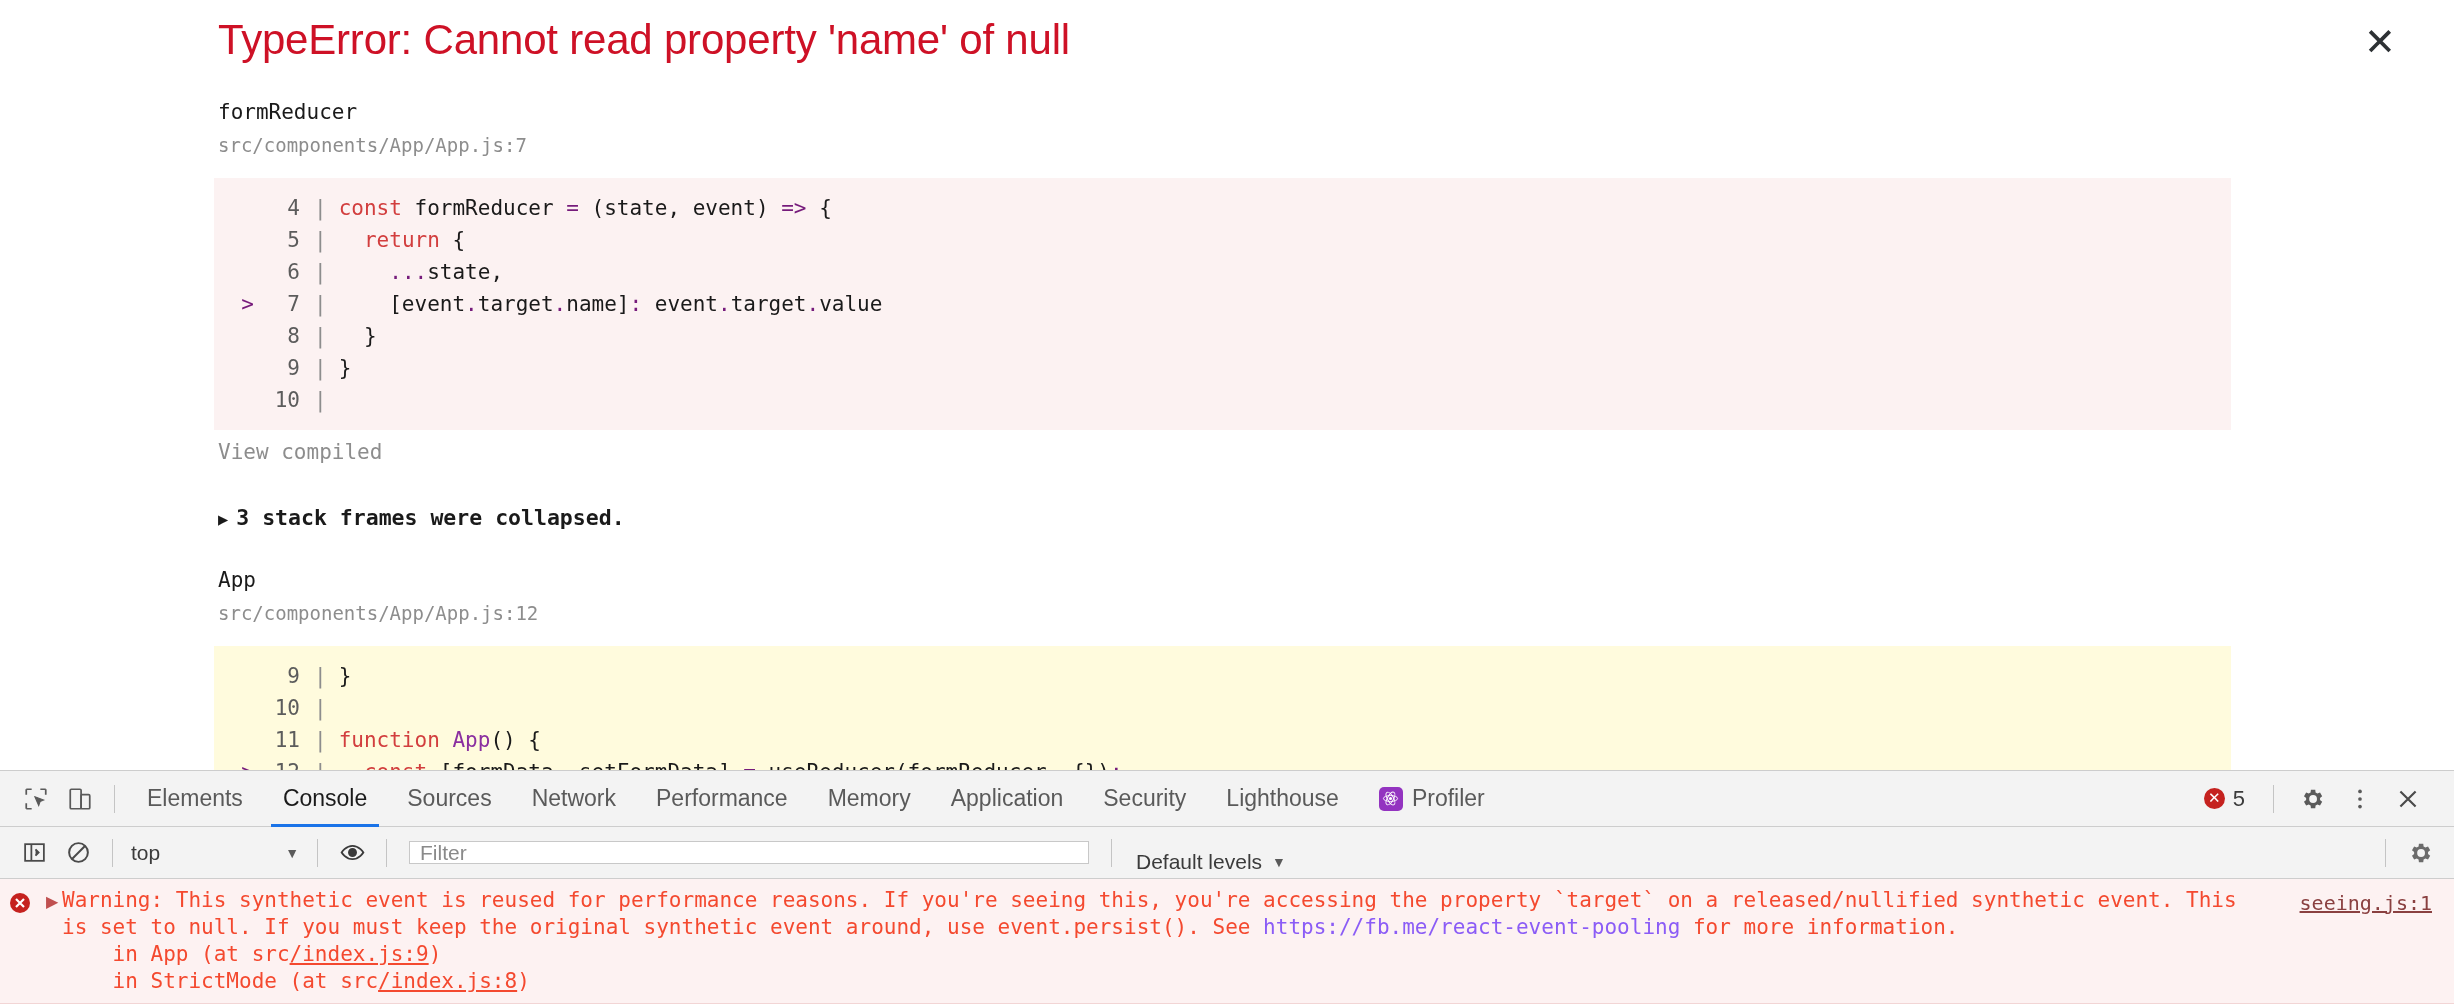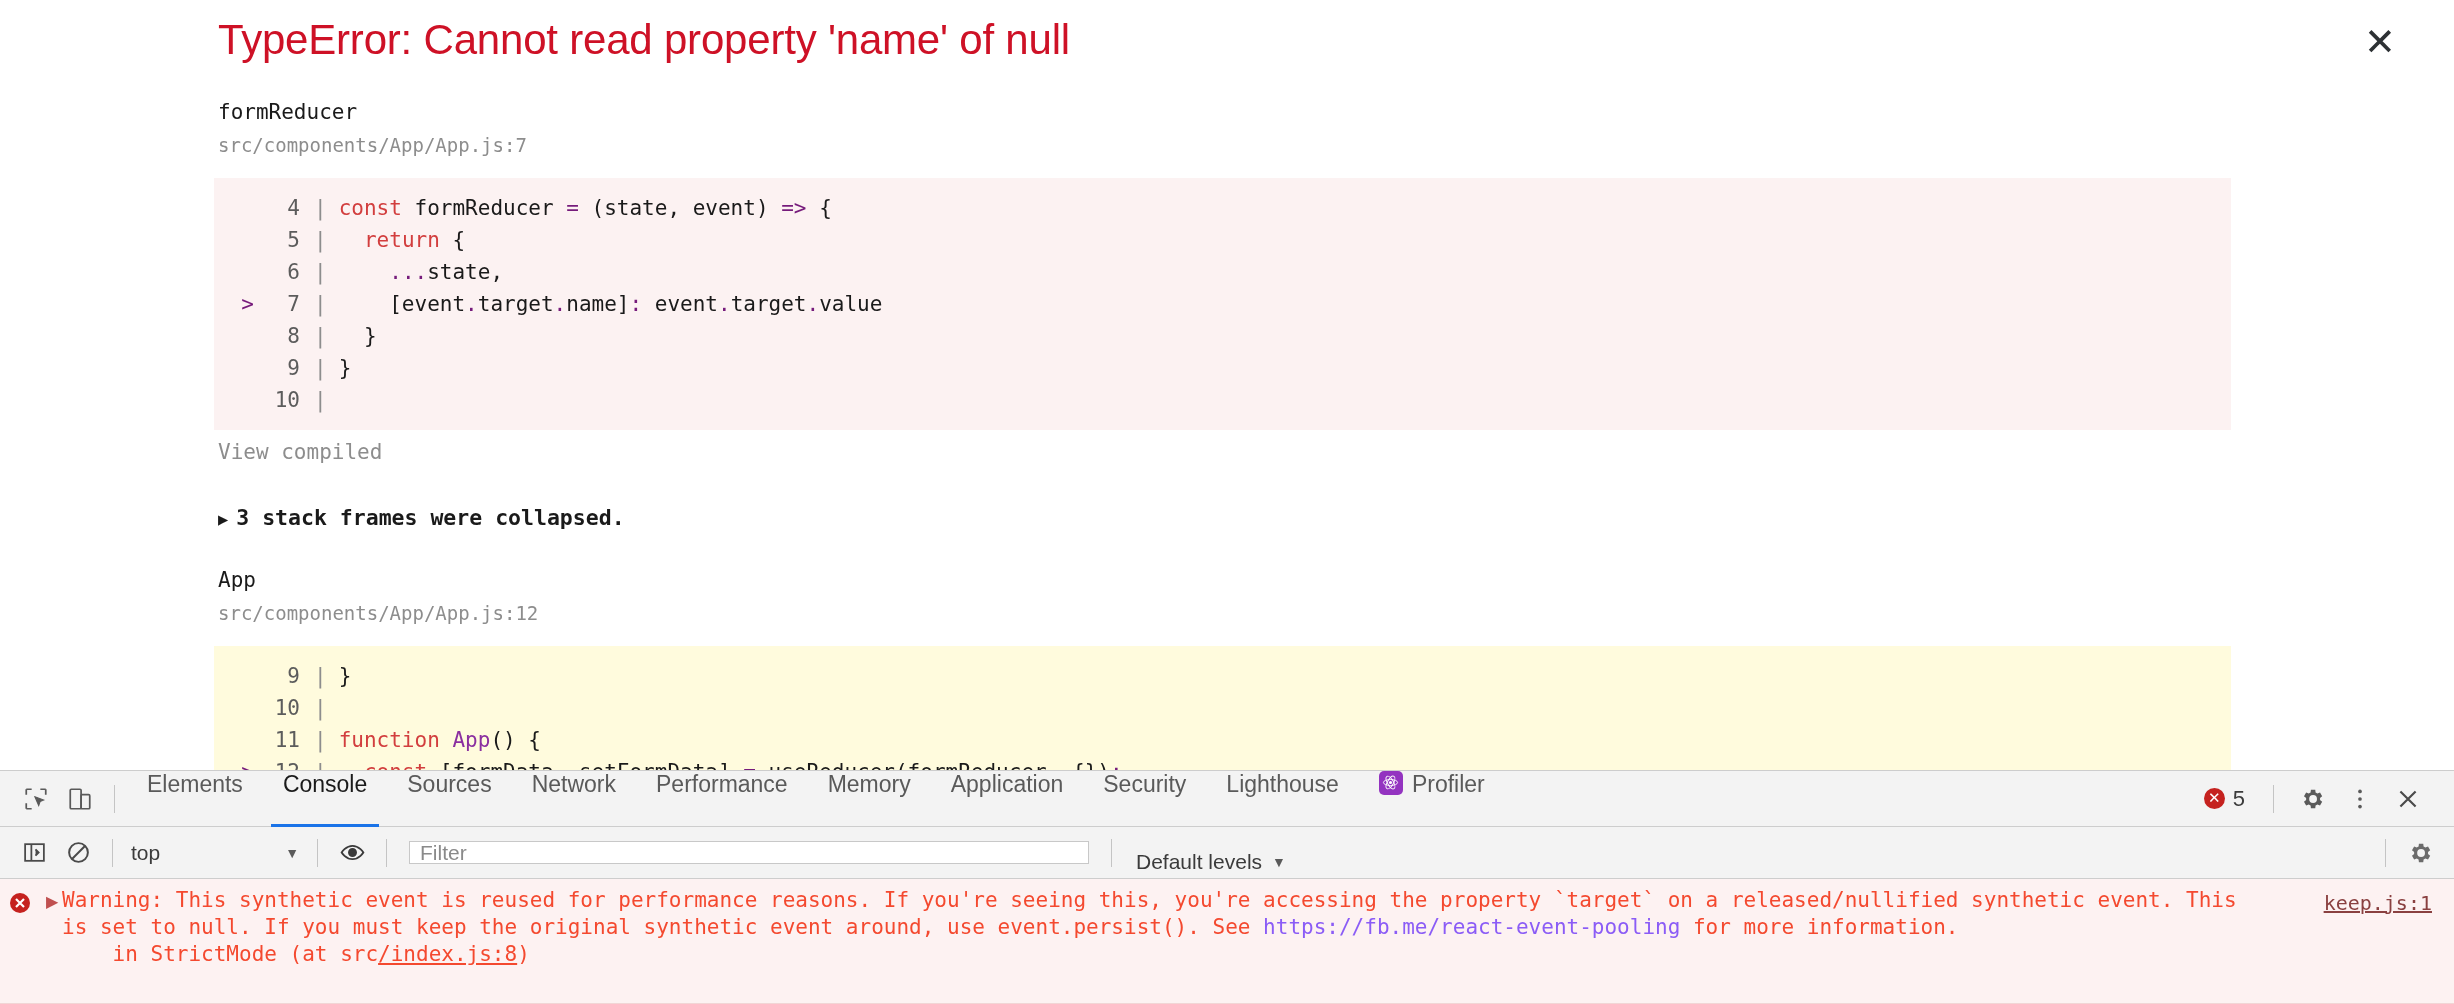--- a/index.html
+++ b/index.html
@@ -141,21 +141,21 @@
   .dt-sep {
     width: 1px; height: 28px;
     background: #c4c4c4;
     margin: 0 12px;
     flex: 0 0 auto;
   }
   .dt-tabs { display: flex; align-items: center; height: 56px; }
   .dt-tab {
     position: relative;
     height: 56px;
-    display: flex; gap: 9px;
+    display: flex; align-items: center; gap: 9px;
     padding: 0 20px;
     font-size: 23px;
     color: #5a5a5a;
     cursor: pointer;
     white-space: nowrap;
   }
   .dt-tab.active { color: #1a1a1a; }
   .dt-tab.active::after {
     content: "";
     position: absolute;
@@ -445,18 +445,18 @@
   </div>
 
   <div class="console-msg">
     <span class="msg-icon">
       <svg width="24" height="24" viewBox="0 0 24 24">
         <circle cx="12" cy="12" r="10" fill="#c5221f"></circle>
         <path d="M8 8l8 8M16 8l-8 8" stroke="#fff" stroke-width="2.2"></path>
       </svg>
     </span>
     <span class="msg-tri">▶</span>
-    <div class="msg-src">keep.js:1</div>
+    <div class="msg-src">seeing.js:1</div>
     <div class="msg-body"><span>Warning: This synthetic event is reused for performance reasons. If you're seeing this, you're accessing the property `target` on a released/nullified synthetic event. This is set to null. If you must keep the original synthetic event around, use event.persist(). See </span><span class="lnk">https://fb.me/react-event-pooling</span><span> for more information.</span></div>
-    <div class="msg-stack" id="msg-stack"><div>    in StrictMode (at src<span class="lnk">/index.js:8</span>)</div></div>
+    <div class="msg-stack" id="msg-stack"><div>    in App (at src<span class="lnk">/index.js:9</span>)</div><div>    in StrictMode (at src<span class="lnk">/index.js:8</span>)</div></div>
   </div>
 
 </div>
 
 </body></html>

